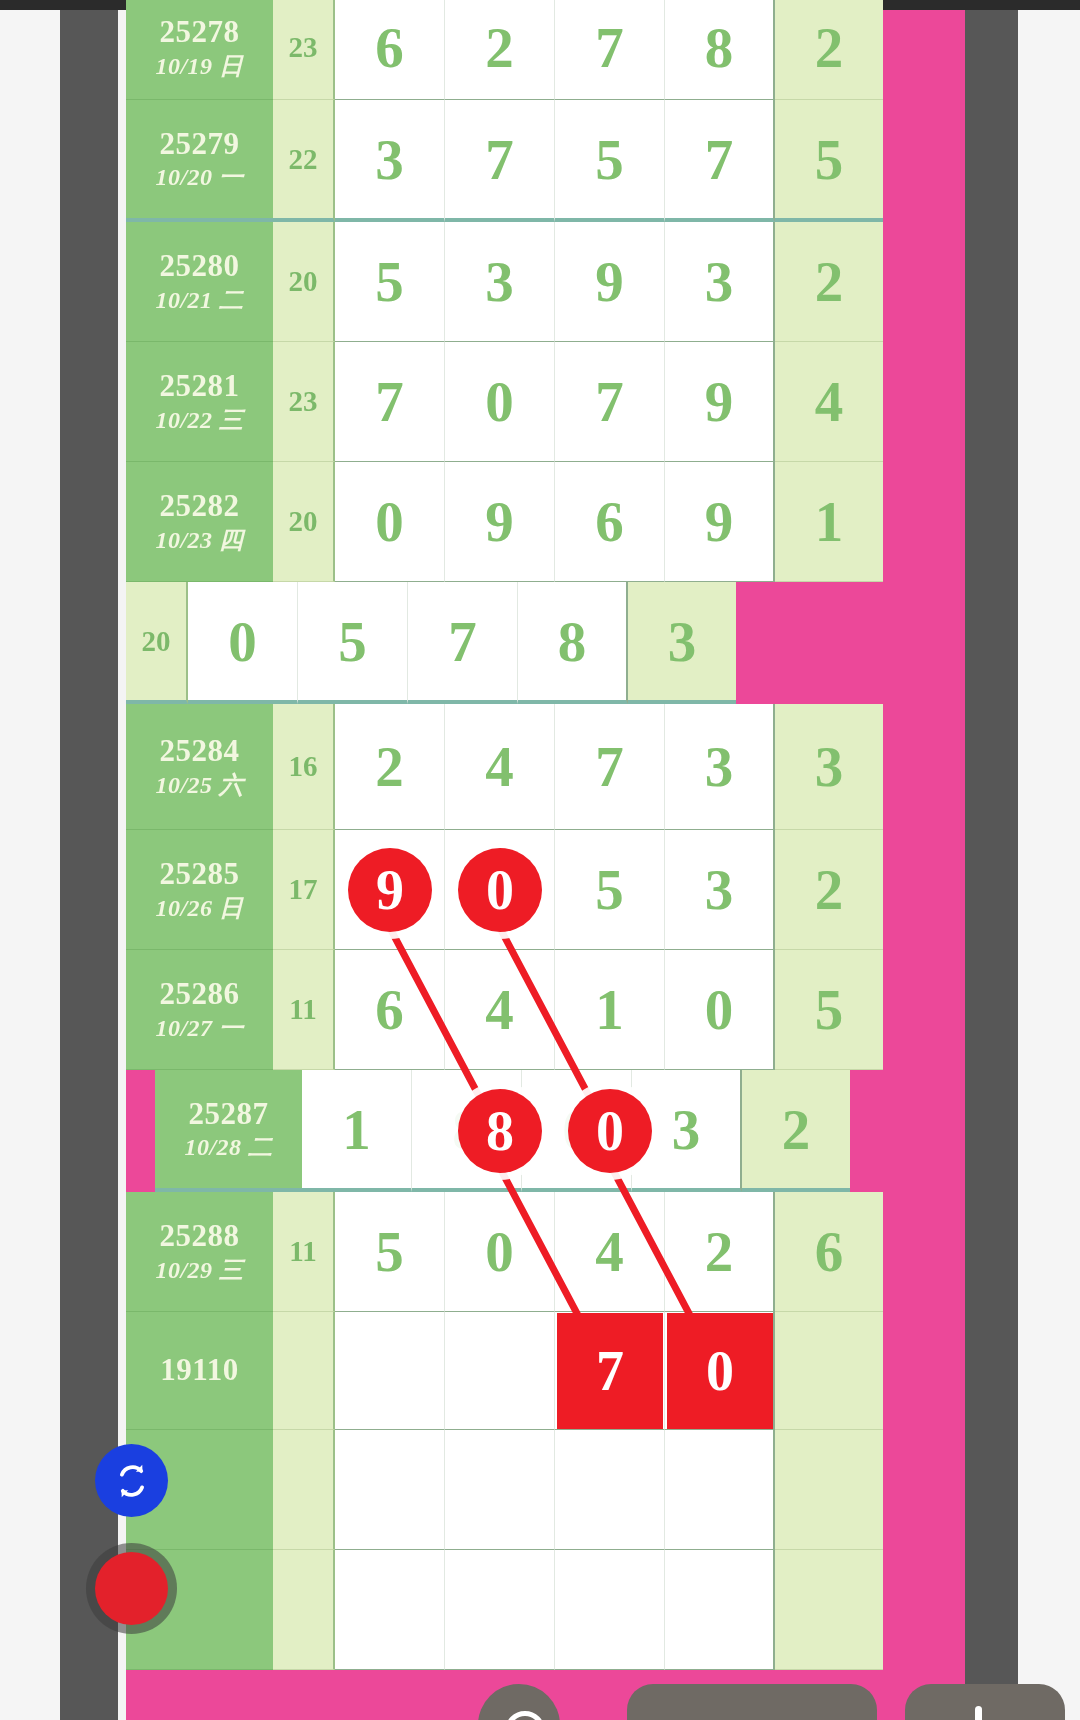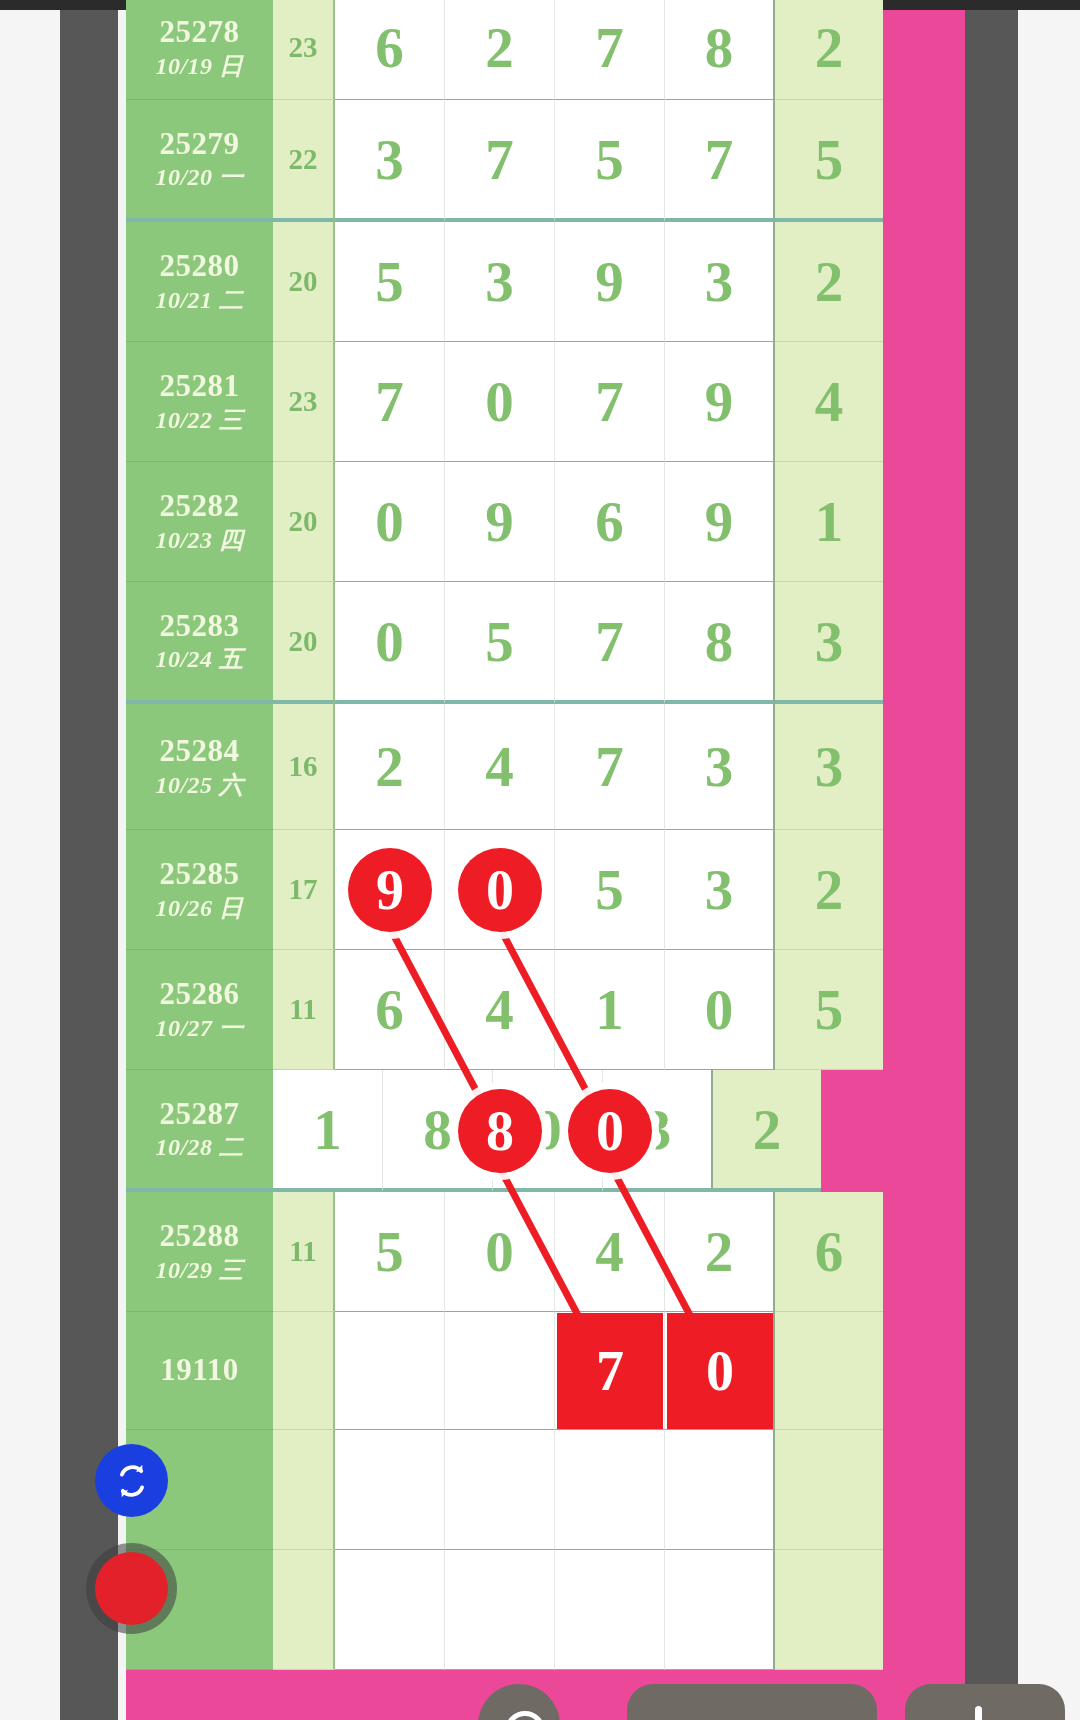--- a/index.html
+++ b/index.html
@@ -135,24 +135,20 @@
             <div class="dt">10/23 四</div>
           </div>
           <div class="cell c-sum" style="height: 120px;">20</div>
           <div class="cell c-num" style="height: 120px;">0</div>
           <div class="cell c-num" style="height: 120px;">9</div>
           <div class="cell c-num" style="height: 120px;">6</div>
           <div class="cell c-num last" style="height: 120px;">9</div>
           <div class="cell c-tail" style="height: 120px;">1</div>
         </div>
         <div class="row sep" style="top: 572px; height: 122px;">
-          <div class="cell c-issue" style="height: 122px;">
-            <div class="iss">25283</div>
-            <div class="dt">10/24 五</div>
-          </div>
           <div class="cell c-sum" style="height: 122px;">20</div>
           <div class="cell c-num" style="height: 122px;">0</div>
           <div class="cell c-num" style="height: 122px;">5</div>
           <div class="cell c-num" style="height: 122px;">7</div>
           <div class="cell c-num last" style="height: 122px;">8</div>
           <div class="cell c-tail" style="height: 122px;">3</div>
         </div>
         <div class="row" style="top: 694px; height: 126px;">
           <div class="cell c-issue" style="height: 126px;">
             <div class="iss">25284</div>
@@ -182,21 +178,21 @@
             <div class="iss">25286</div>
             <div class="dt">10/27 一</div>
           </div>
           <div class="cell c-sum" style="height: 120px;">11</div>
           <div class="cell c-num" style="height: 120px;">6</div>
           <div class="cell c-num" style="height: 120px;">4</div>
           <div class="cell c-num" style="height: 120px;">1</div>
           <div class="cell c-num last" style="height: 120px;">0</div>
           <div class="cell c-tail" style="height: 120px;">5</div>
         </div>
-        <div class="row sep" style="top: 1060px; height: 122px;">
+        <div class="row sep" style="top: 1060px; height: 122px; margin-left: 29px;">
           <div class="cell c-issue" style="height: 122px;">
             <div class="iss">25287</div>
             <div class="dt">10/28 二</div>
           </div>
           <div class="cell c-num" style="height: 122px;">1</div>
           <div class="cell c-num" style="height: 122px;">8</div>
           <div class="cell c-num" style="height: 122px;">0</div>
           <div class="cell c-num last" style="height: 122px;">3</div>
           <div class="cell c-tail" style="height: 122px;">2</div>
         </div>

